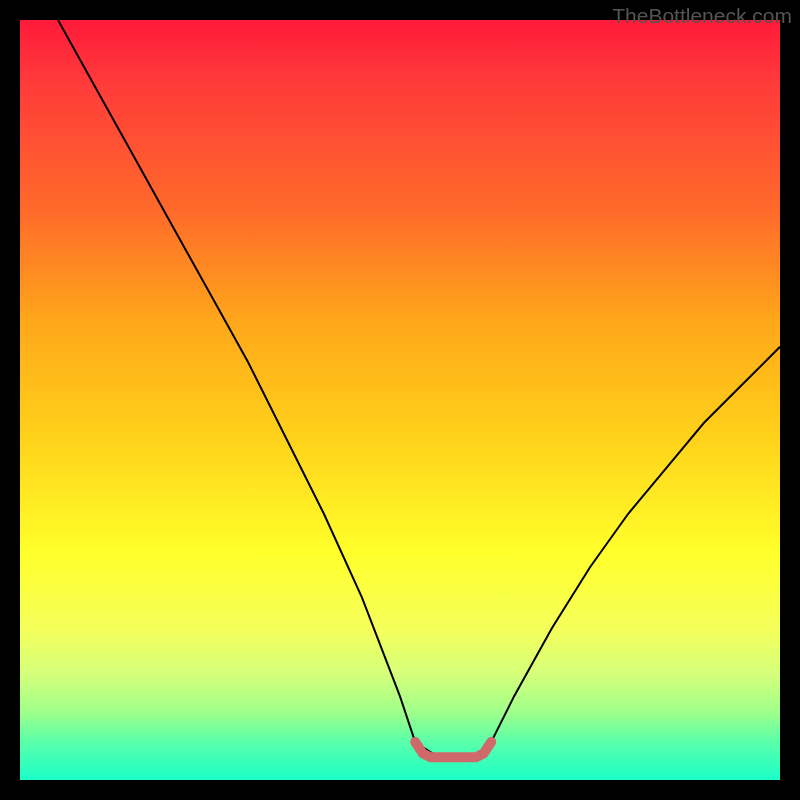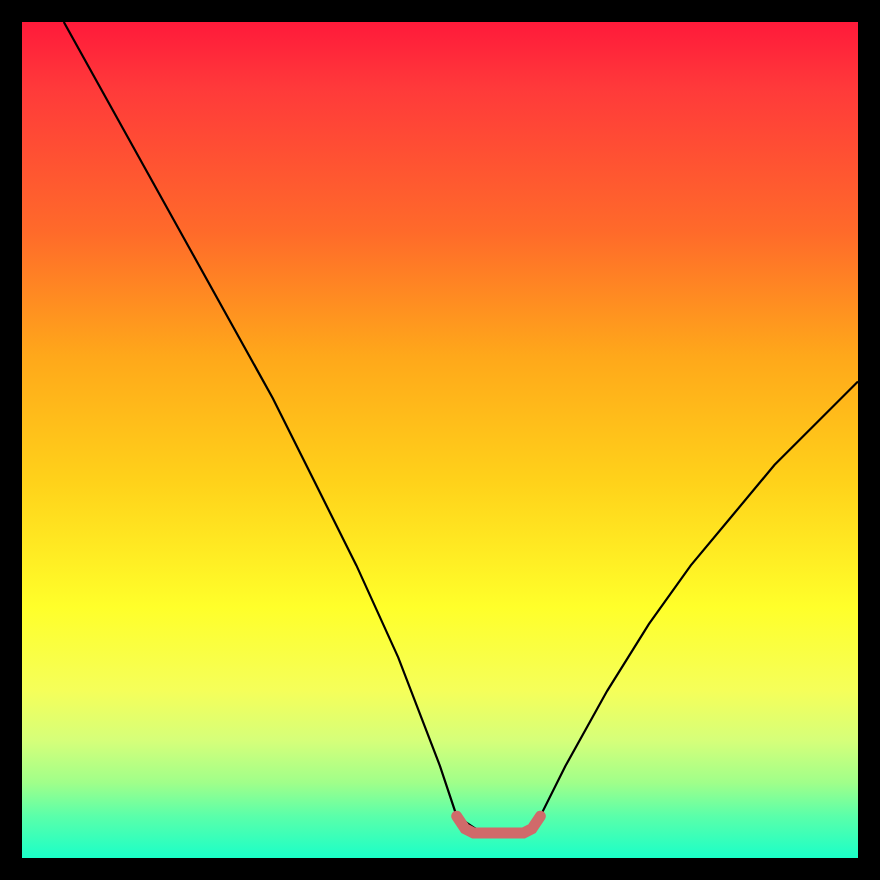--- a/index.html
+++ b/index.html
@@ -46,19 +46,20 @@
     top: 0;
     width: 760px;
     height: 760px;
     z-index: 3;
   }
 </style>
 </head>
 <body>
 
 <div class="chart-container">
+  <div class="watermark">TheBottleneck.com</div>
   <div class="plot-area">
     <svg class="curve" viewBox="0 0 760 760" preserveAspectRatio="none">
       <path id="main-curve" fill="none" stroke="#000" stroke-width="2" d="M38.0 0.0 L76.0 68.4 L114.0 136.8 L152.0 205.2 L190.0 273.6 L228.0 342.0 L266.0 418.0 L304.0 494.0 L342.0 577.6 L380.0 676.4 L395.2 722.0 L418.0 737.2 L440.8 737.2 L456.0 737.2 L471.2 722.0 L494.0 676.4 L532.0 608.0 L570.0 547.2 L608.0 494.0 L646.0 448.4 L684.0 402.8 L722.0 364.8 L760.0 326.8 "></path>
       <path id="flat-curve" fill="none" stroke="#d06a6a" stroke-width="10" stroke-linecap="round" d="M395.2 722.0 L402.8 733.4 L410.4 737.2 L418.0 737.2 L425.6 737.2 L433.2 737.2 L440.8 737.2 L448.4 737.2 L456.0 737.2 L463.6 733.4 L471.2 722.0 "></path>
     </svg>
   </div>
 </div>
 
 </body></html>

